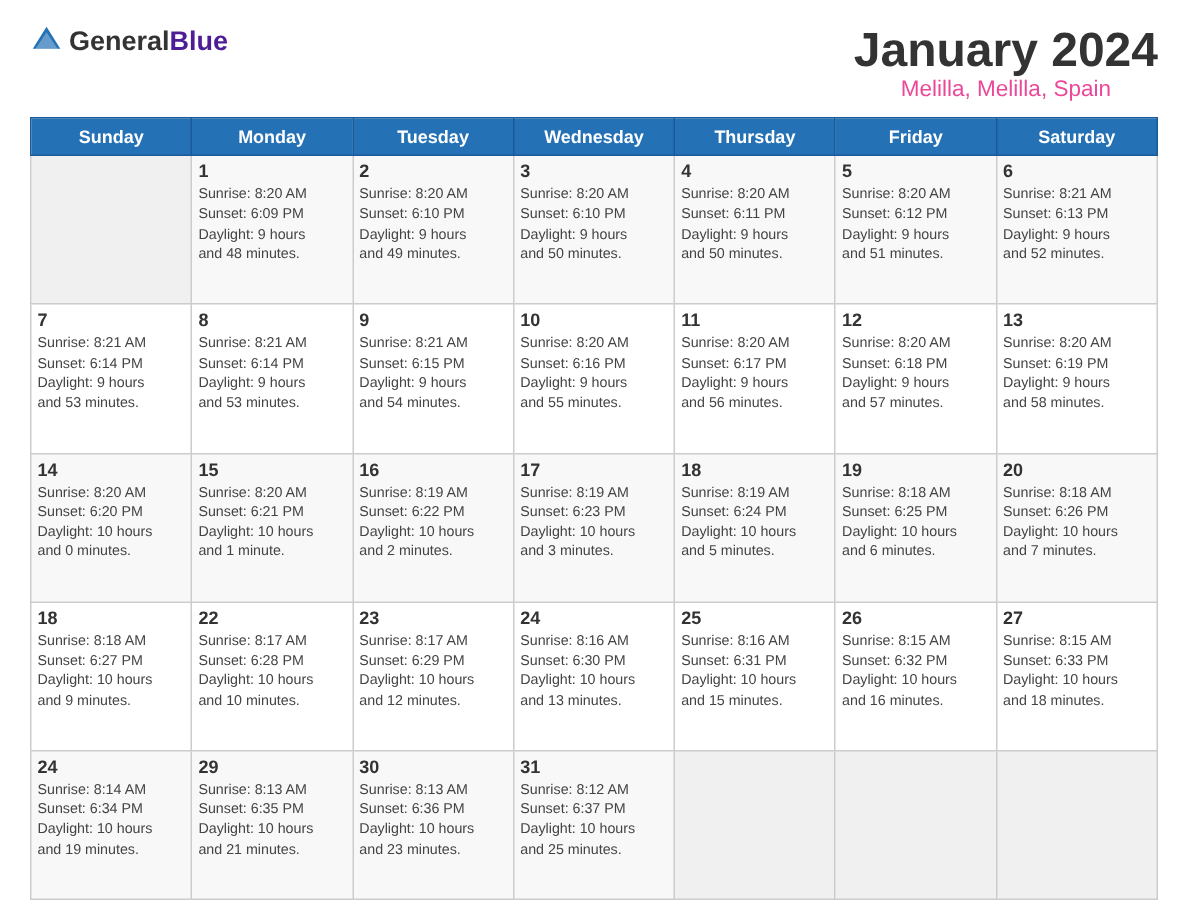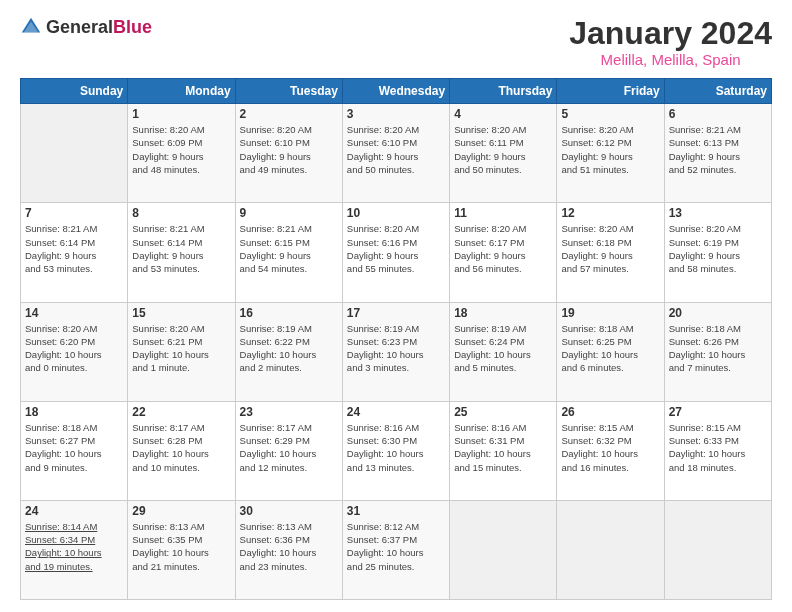--- a/index.html
+++ b/index.html
@@ -29,21 +29,21 @@
       gap: 4px;
     }
     .logo-text-general {
       font-size: 18px;
       font-weight: bold;
       color: #333;
     }
     .logo-text-blue {
       font-size: 18px;
       font-weight: bold;
-      color: #be185d;
+      color: #4c1d95;
     }
     .logo-icon {
       width: 22px;
       height: 22px;
     }
     .title-section {
       text-align: center;
     }
     .month-title {
       font-size: 32px;
@@ -61,21 +61,21 @@
       border-collapse: collapse;
       width: 100%;
       table-layout: fixed;
     }
     .calendar thead tr th {
       background: #2471b5;
       color: #fff;
       font-size: 12px;
       font-weight: bold;
       padding: 5px 4px;
-      text-align: right;
+      text-align: center;
       border: 1px solid #1a5a9a;
     }
     .calendar tbody tr td {
       border: 1px solid #ccc;
       vertical-align: top;
       padding: 3px 4px;
       font-size: 10px;
       color: #333;
       background: #fff;
     }
@@ -325,21 +325,21 @@
             <span class="day-number">27</span>
             <div class="day-info" style="white-space: pre-line;">Sunrise: 8:15 AM
 Sunset: 6:33 PM
 Daylight: 10 hours
 and 18 minutes.</div>
           </td>
         </tr>
         <tr>
           <td>
             <span class="day-number">24</span>
-            <div class="day-info" style="white-space: pre-line; text-decoration: underline;">Sunrise: 8:14 AM
+            <div class="day-info" style="white-space: pre-line;">Sunrise: 8:14 AM
 Sunset: 6:34 PM
 Daylight: 10 hours
 and 19 minutes.</div>
           </td>
           <td>
             <span class="day-number">29</span>
             <div class="day-info" style="white-space: pre-line;">Sunrise: 8:13 AM
 Sunset: 6:35 PM
 Daylight: 10 hours
 and 21 minutes.</div>

